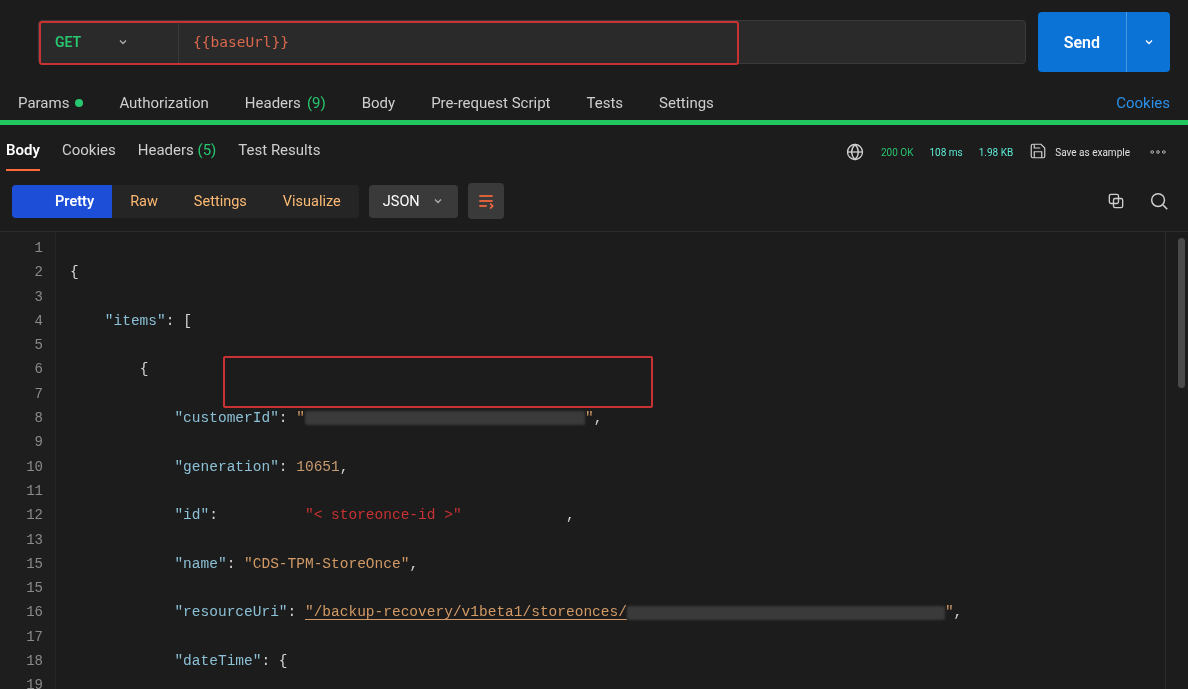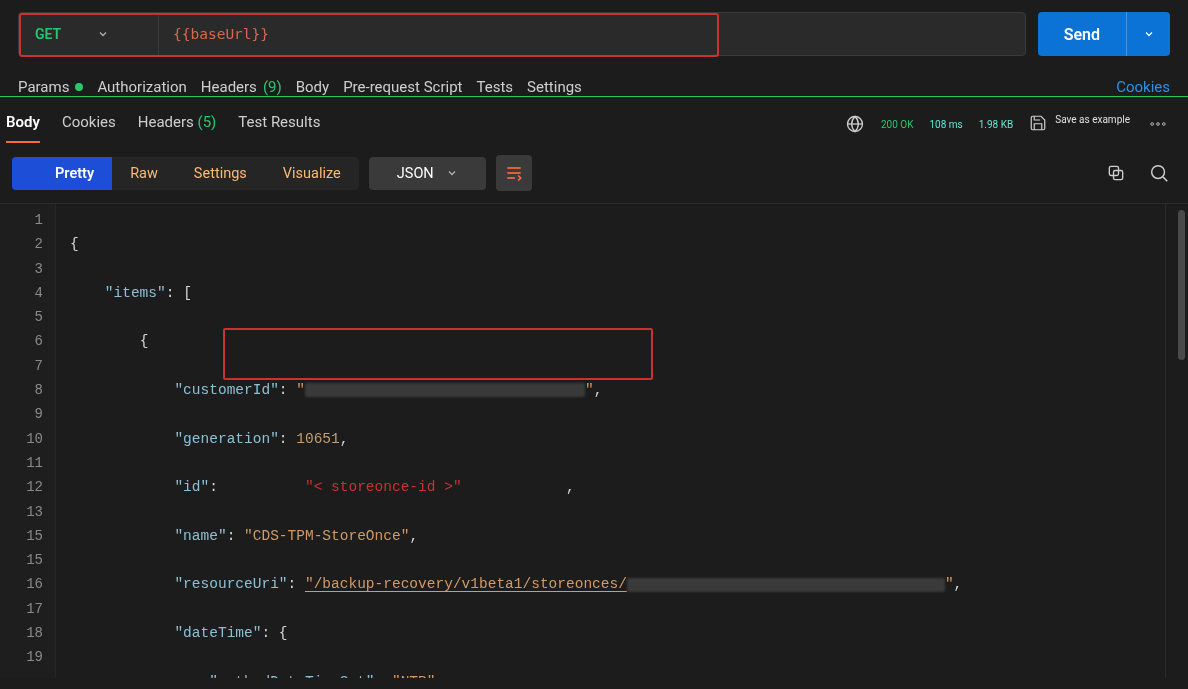--- a/index.html
+++ b/index.html
@@ -12,20 +12,21 @@
     height: 689px;
     overflow: hidden;
   }
 
   
   .top-bar {
     display: flex;
     align-items: center;
     padding: 12px 18px 12px 18px;
     gap: 12px;
+    margin-left: 20px;
   }
   .url-row {
     display: flex;
     flex: 1;
     background: #2a2a2a;
     border: 1px solid #3a3a3a;
     border-radius: 4px;
     height: 44px;
     position: relative;
   }
@@ -63,21 +64,21 @@
     padding: 0 14px;
     font-family: "SFMono-Regular", Consolas, monospace;
     font-size: 14.5px;
     color: #e0e0e0;
   }
   .url-var { color: #d9684c; }
   .send-wrap {
     display: flex;
     background: #0b72d6;
     border-radius: 4px;
-    height: 44px;
+    height: 60px;
   }
   .send-btn {
     display: flex;
     align-items: center;
     justify-content: center;
     padding: 0 26px;
     color: #fff;
     font-weight: 600;
     font-size: 16px;
     cursor: pointer;
@@ -89,23 +90,23 @@
     width: 44px;
     border-left: 1px solid rgba(255,255,255,0.25);
     cursor: pointer;
   }
   .send-drop svg { stroke: #fff; }
 
   
   .req-tabs {
     display: flex;
     align-items: center;
-    padding: 10px 18px 0 18px;
-    gap: 14px;
-    border-bottom: 1px solid #22c55e;
+    padding: 10px 18px 8px 18px;
+    gap: 36px;
+    border-bottom: 5px solid #22c55e;
     font-size: 15px;
   }
   .req-tab { color: #cfcfcf; cursor: pointer; display: flex; align-items: center; gap: 6px; }
   .dot-green { width: 8px; height: 8px; border-radius: 50%; background: #28c76f; display: inline-block; }
   .count-green { color: #28c76f; }
   .spacer { flex: 1; }
   .cookies-link { color: #2a91ea; cursor: pointer; }
 
   
   .resp-header {
@@ -132,21 +133,21 @@
   }
   .status-block {
     display: flex;
     align-items: center;
     gap: 16px;
     color: #cfcfcf;
     font-size: 10px;
   }
   .status-200 { color: #28c76f; }
   .status-time, .status-size { color: #5eead4; }
-  .save-ex { display: flex; align-items: flex-start; gap: 8px; color: #e0e0e0; cursor: pointer; }
+  .save-ex { display: flex; align-items: center; gap: 8px; color: #e0e0e0; cursor: pointer; }
   .kebab { display: flex; align-items: center; justify-content: center; width: 24px; cursor: pointer; }
   .icon-muted svg { stroke: #cfcfcf; fill: none; }
   .globe-wrap { display: flex; align-items: center; }
 
   
   .view-bar {
     display: flex;
     align-items: center;
     padding: 12px 18px 12px 12px;
     gap: 10px;
@@ -168,21 +169,21 @@
     color: #fff;
     font-weight: 600;
     padding-left: 43px;
   }
   .fmt-select {
     display: flex;
     align-items: center;
     gap: 12px;
     background: #3a3a3a;
     border-radius: 4px;
-    padding: 8px 28px;
+    padding: 8px 14px;
     color: #fff;
     cursor: pointer;
     font-size: 14.5px;
   }
   .wrap-btn {
     display: flex;
     align-items: center;
     justify-content: center;
     width: 36px;
     height: 36px;

